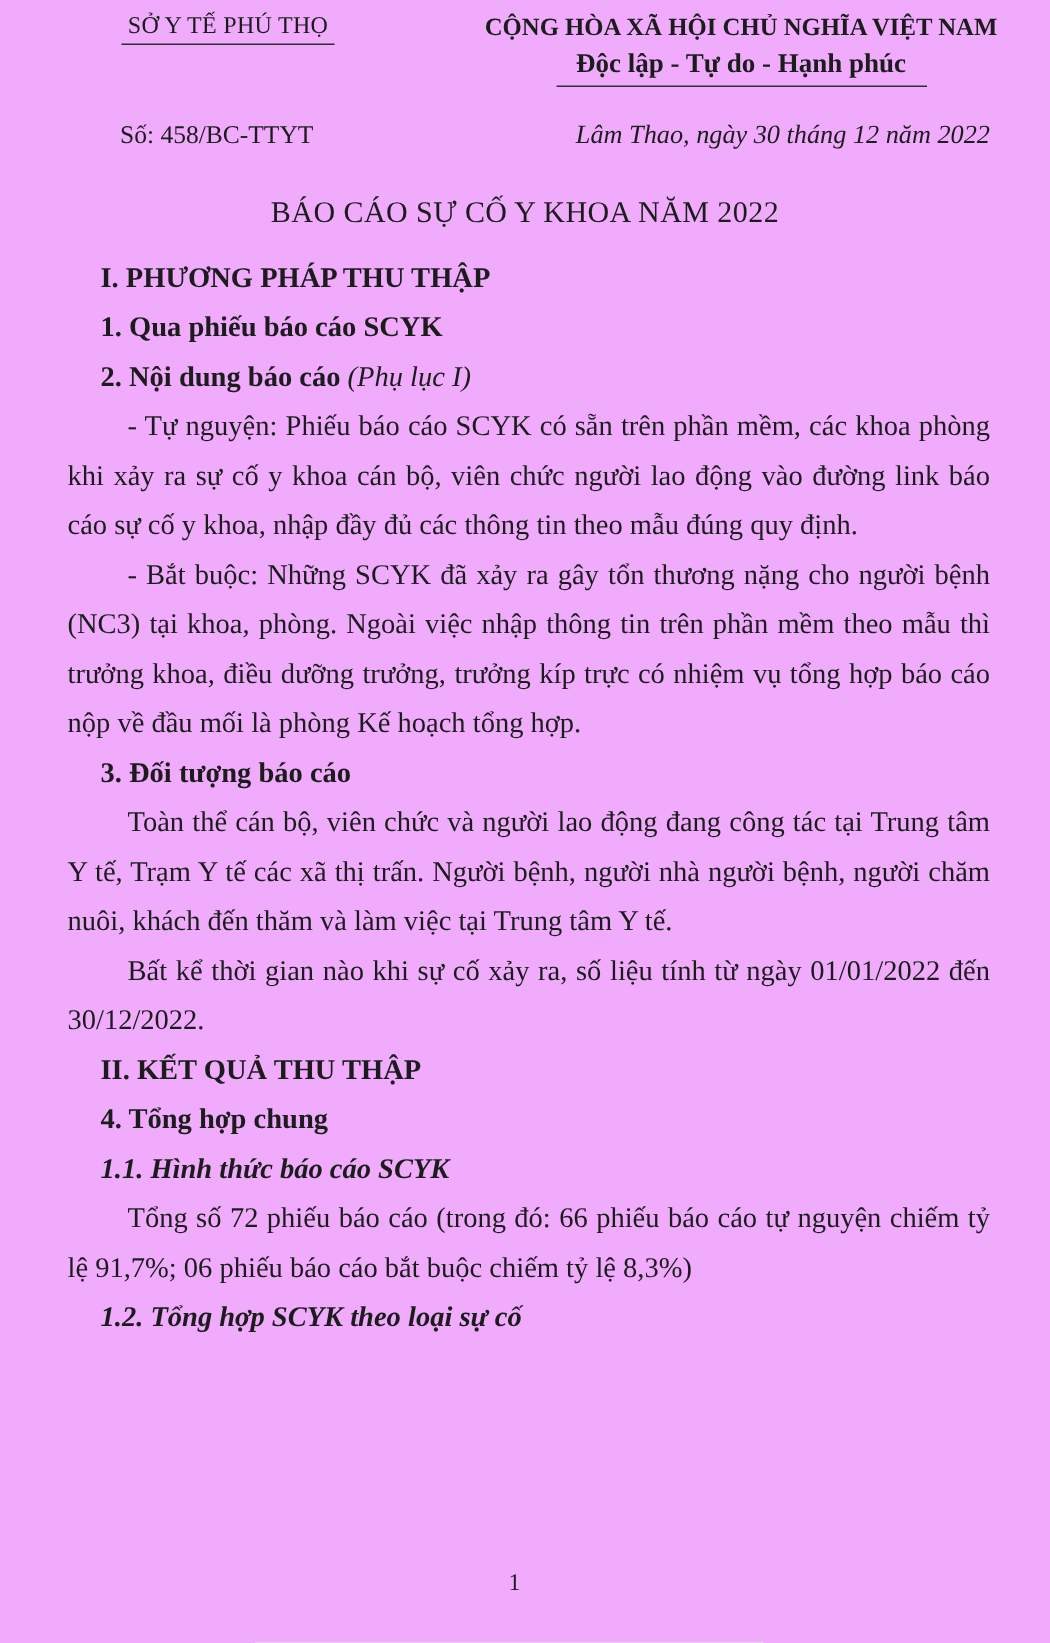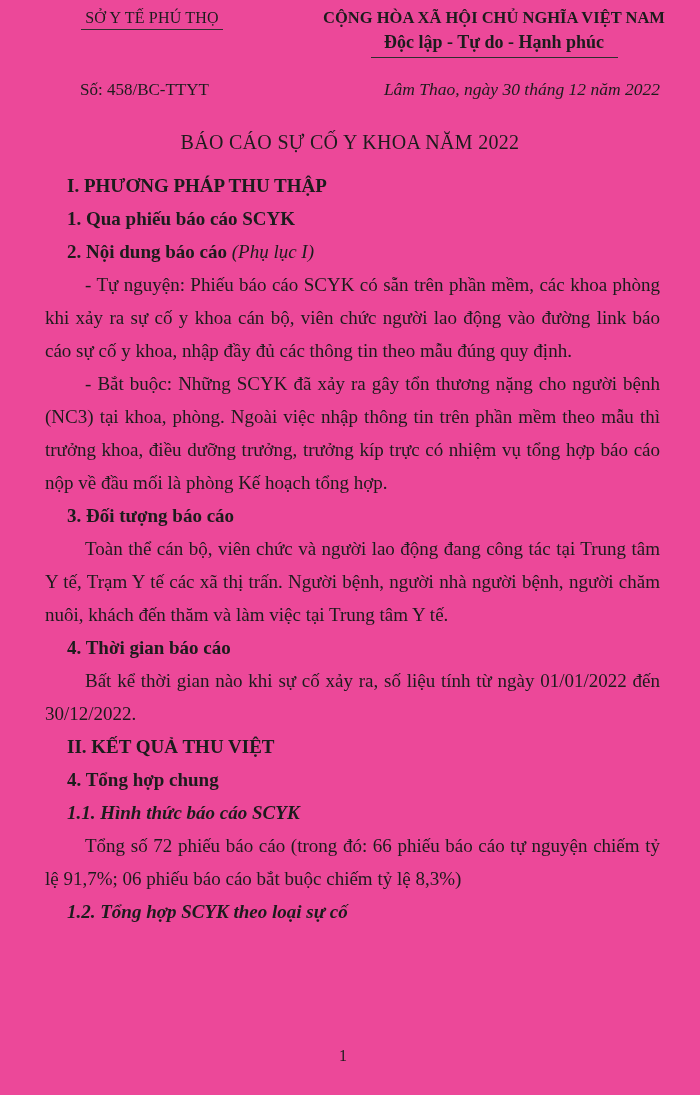--- a/index.html
+++ b/index.html
@@ -2,21 +2,21 @@
 <html><head>
 <meta charset="utf-8">
 <style>
   * { margin: 0; padding: 0; box-sizing: border-box; }
   html, body { background: #e8e8e8; }
   .page {
     position: relative;
     width: 700px;
     height: 1095px;
     margin: 0 auto;
-    background: #ec4899;
+    background: #f0abfc;
     color: #1c1c1c;
     font-family: "Liberation Serif", "DejaVu Serif", serif;
     overflow: hidden;
   }
   
   .hdr {
     display: flex;
     align-items: flex-start;
     padding-top: 7px;
   }
@@ -148,23 +148,22 @@
   <div class="doc-title">BÁO CÁO SỰ CỐ Y KHOA NĂM 2022</div>
 
   <div class="content">
     <p class="h-sec">I. PHƯƠNG PHÁP THU THẬP</p>
     <p class="h-sub">1. Qua phiếu báo cáo SCYK</p>
     <p class="h-sub"><span>2. Nội dung báo cáo</span> <span class="h-note">(Phụ lục I)</span></p>
     <p class="para">- Tự nguyện: Phiếu báo cáo SCYK có sẵn trên phần mềm, các khoa phòng khi xảy ra sự cố y khoa cán bộ, viên chức người lao động vào đường link báo cáo sự cố y khoa, nhập đầy đủ các thông tin theo mẫu đúng quy định.</p>
     <p class="para">- Bắt buộc: Những SCYK đã xảy ra gây tổn thương nặng cho người bệnh (NC3) tại khoa, phòng. Ngoài việc nhập thông tin trên phần mềm theo mẫu thì trưởng khoa, điều dưỡng trưởng, trưởng kíp trực có nhiệm vụ tổng hợp báo cáo nộp về đầu mối là phòng Kế hoạch tổng hợp.</p>
     <p class="h-sub">3. Đối tượng báo cáo</p>
     <p class="para">Toàn thể cán bộ, viên chức và người lao động đang công tác tại Trung tâm Y tế, Trạm Y tế các xã thị trấn. Người bệnh, người nhà người bệnh, người chăm nuôi, khách đến thăm và làm việc tại Trung tâm Y tế.</p>
-    <p class="h-sub">4. Thời gian báo cáo</p>
     <p class="para">Bất kể thời gian nào khi sự cố xảy ra, số liệu tính từ ngày 01/01/2022 đến 30/12/2022.</p>
-    <p class="h-sec">II. KẾT QUẢ THU VIỆT</p>
+    <p class="h-sec">II. KẾT QUẢ THU THẬP</p>
     <p class="h-sub">4. Tổng hợp chung</p>
     <p class="h-sub-it">1.1. Hình thức báo cáo SCYK</p>
     <p class="para">Tổng số 72 phiếu báo cáo (trong đó: 66 phiếu báo cáo tự nguyện chiếm tỷ lệ 91,7%; 06 phiếu báo cáo bắt buộc chiếm tỷ lệ 8,3%)</p>
     <p class="h-sub-it">1.2. Tổng hợp SCYK theo loại sự cố</p>
   </div>
 
   <div class="page-number">1</div>
 
 </div>
 

